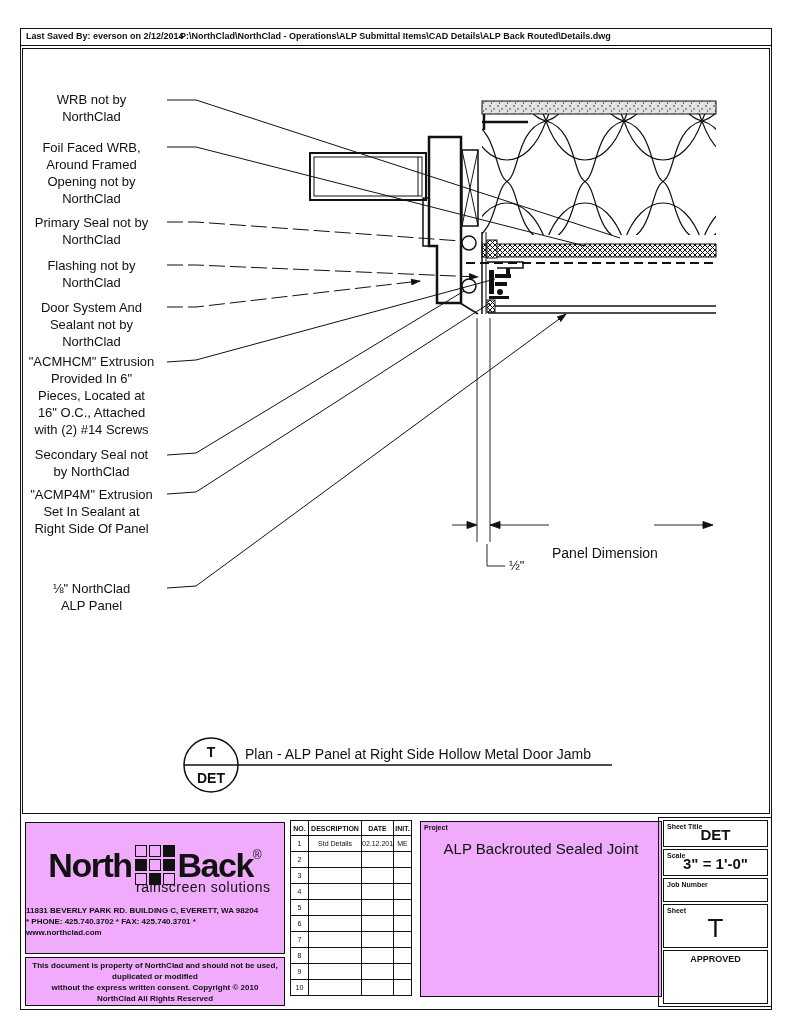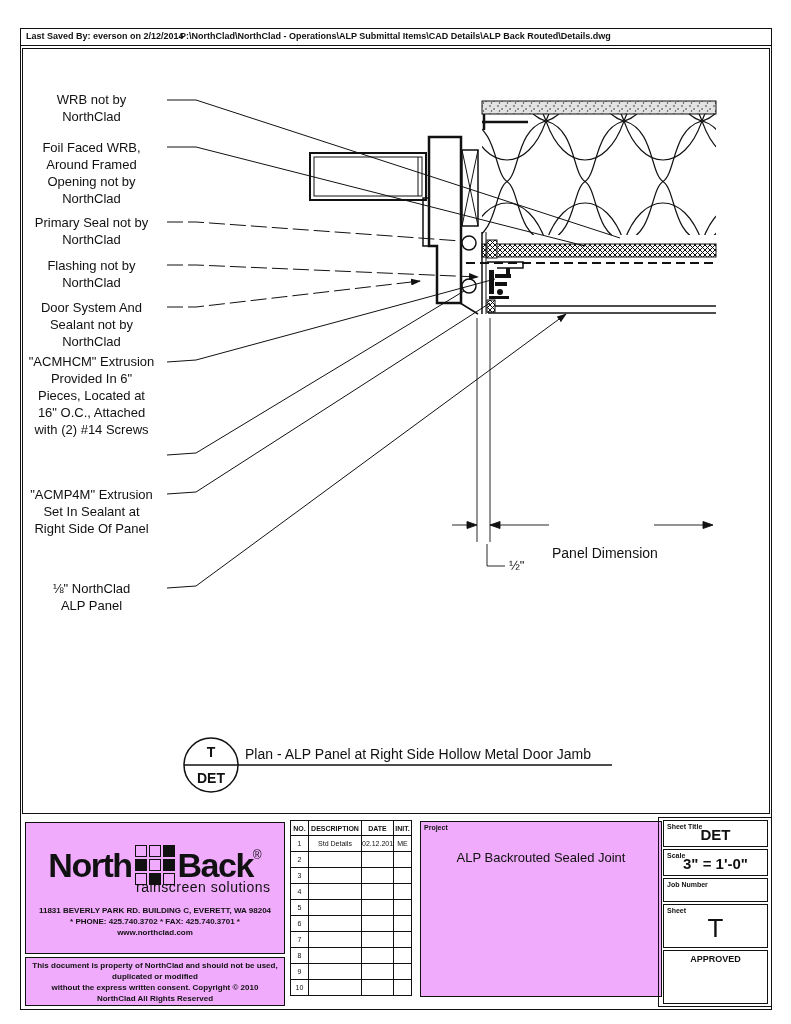--- a/index.html
+++ b/index.html
@@ -25,34 +25,34 @@
   .tb{border:1.5px solid #111;background:#f0abfc;}
   .logo-box{left:25px;top:822px;width:258px;height:130px;}
   .logo-row{display:flex;justify-content:center;align-items:center;margin-top:22px;}
   .logo-word{font-size:34px;font-weight:bold;letter-spacing:-1.5px;}
   .logo-grid{display:grid;grid-template-columns:repeat(3,12px);grid-auto-rows:12px;
              gap:2px;margin:0 3px;}
   .lg-cell{border:1.5px solid #111;box-sizing:border-box;}
   .lg-fill{background:#111;}
   .logo-reg{font-size:12px;vertical-align:top;position:relative;top:-10px;}
   .tagline{text-align:left;font-size:14px;margin-top:-6px;margin-left:110px;letter-spacing:.5px;}
-  .addr{text-align:center;font-size:8px;font-weight:bold;line-height:11px;margin-top:0px;}
+  .addr{text-align:left;font-size:8px;font-weight:bold;line-height:11px;margin-top:0px;}
   .addr-block{margin-top:10px;}
   .disc-box{left:25px;top:957px;width:258px;height:47px;display:flex;align-items:center;justify-content:center;}
   .disc-text{font-size:8px;font-weight:bold;text-align:center;line-height:11px;white-space:pre-line;}
   
   table.rev{position:absolute;left:290px;top:820px;width:121px;border-collapse:collapse;
             font-size:7px;table-layout:fixed;}
   table.rev th, table.rev td{border:1px solid #111;text-align:center;padding:0;height:15px;
             overflow:hidden;white-space:nowrap;}
   table.rev th{font-weight:bold;height:14px;}
   
   .proj-box{left:420px;top:821px;width:240px;height:174px;}
   .tb-label{position:absolute;left:3px;top:2px;font-size:7px;font-weight:bold;}
-  .proj-name{margin-top:28px;text-align:center;font-size:13px;}
+  .proj-name{margin-top:18px;text-align:center;font-size:15px;}
   
   .rc-outer{left:658px;top:817px;width:112px;height:188px;border:1px solid #111;}
   .rc-box{left:663px;width:103px;border:1.5px solid #111;background:#fff;}
   .rc-val{text-align:center;font-weight:bold;}
   .sheet-title-box{top:820px;height:25px;}
   .scale-box{top:849px;height:25px;}
   .job-box{top:878px;height:22px;}
   .sheet-box{top:904px;height:42px;}
   .appr-box{top:950px;height:52px;}
   svg{position:absolute;left:0;top:0;}
@@ -184,20 +184,22 @@
   <div class="abs ann" style="top:257px;">Flashing not by
 NorthClad</div>
   <div class="abs ann" style="top:299px;">Door System And
 Sealant not by
 NorthClad</div>
   <div class="abs ann" style="top:353px;">"ACMHCM" Extrusion
 Provided In 6"
 Pieces, Located at
 16" O.C., Attached
 with (2) #14 Screws</div>
+  <div class="abs ann" style="top:446px;">Secondary Seal not
+by NorthClad</div>
   <div class="abs ann" style="top:486px;">"ACMP4M" Extrusion
 Set In Sealant at
 Right Side Of Panel</div>
   <div class="abs ann" style="top:580px;">⅛" NorthClad
 ALP Panel</div>
 
   <div class="abs dim-label" style="left:552px;top:517px;">Panel Dimension</div>
   <div class="abs half-label" style="left:509px;top:558px;">½"</div>
 
   <div class="abs co-top">T</div>

